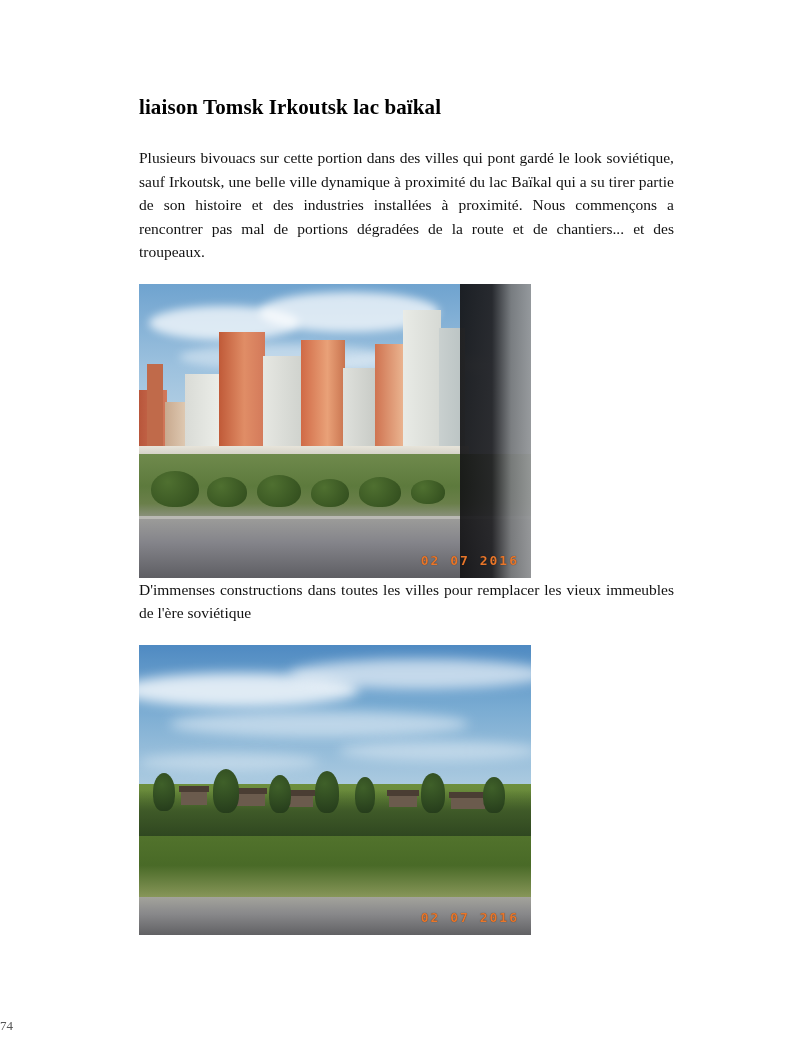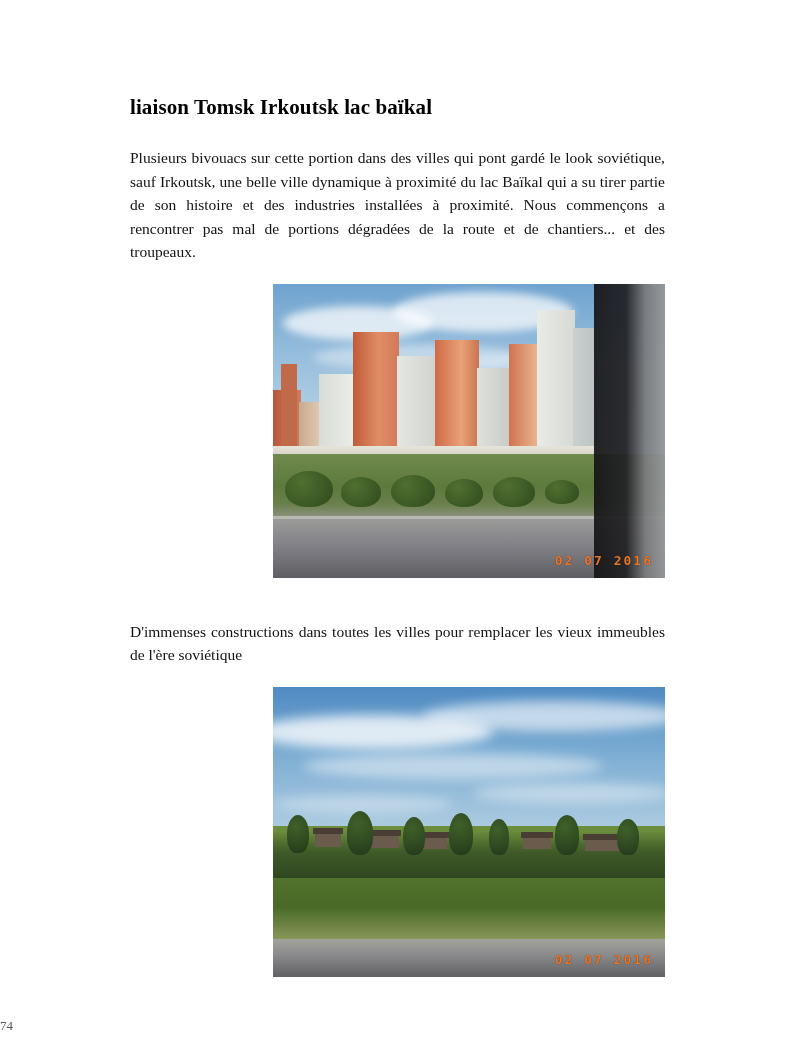--- a/index.html
+++ b/index.html
@@ -19,21 +19,21 @@
   .page {
     position: absolute;
     left: 0; top: 0;
     width: 795px;
     height: 1063px;
     background: #ffffff;
   }
 
   .content {
     position: absolute;
-    left: 130px;
+    left: 139px;
     top: 95px;
     width: 535px;
   }
 
   .doc-title {
     font-family: "Liberation Serif", serif;
     font-size: 21px;
     font-weight: bold;
     letter-spacing: 0.1px;
     margin: 0 0 26px 0;
@@ -44,21 +44,21 @@
     font-size: 15.5px;
     line-height: 23.5px;
     text-align: justify;
     margin: 0;
     color: #111;
   }
 
   .figure {
     margin: 20px 0 0 0;
     display: flex;
-    justify-content: flex-end;
+    justify-content: flex-start;
   }
 
   .photo {
     position: relative;
     overflow: hidden;
     border: 0;
   }
 
   .stamp {
     position: absolute;
@@ -217,21 +217,21 @@
         <div class="bush" style="left:172px; bottom:24%; width:38px; height:28px;"></div>
         <div class="bush" style="left:220px; bottom:24%; width:42px; height:30px;"></div>
         <div class="bush" style="left:272px; bottom:25%; width:34px; height:24px;"></div>
 
         <div class="p1-darkcol"></div>
 
         <div class="stamp">02 07 2016</div>
       </div>
     </div>
 
-    <p class="para" style="margin-top:42px;">D'immenses constructions dans toutes les villes pour remplacer les vieux immeubles de l'ère soviétique</p>
+    <p class="para" style="">D'immenses constructions dans toutes les villes pour remplacer les vieux immeubles de l'ère soviétique</p>
 
     <div class="figure">
       <div class="photo photo2">
         <div class="p2-sky"></div>
 
         <div class="p2-cloud" style="left:-20px; top:28px; width:240px; height:34px;"></div>
         <div class="p2-cloud" style="left:150px; top:14px; width:260px; height:30px; opacity:.8;"></div>
         <div class="p2-cloud" style="left:30px; top:66px; width:300px; height:26px; opacity:.6;"></div>
         <div class="p2-cloud" style="left:200px; top:96px; width:200px; height:20px; opacity:.5;"></div>
         <div class="p2-cloud" style="left:0px; top:108px; width:180px; height:18px; opacity:.45;"></div>

